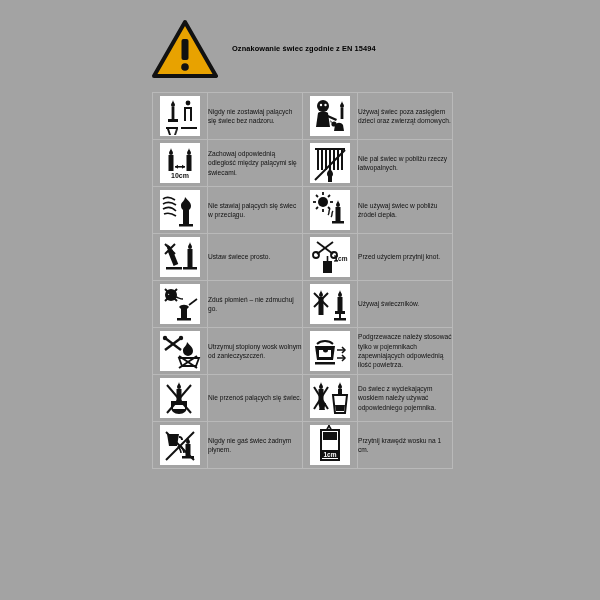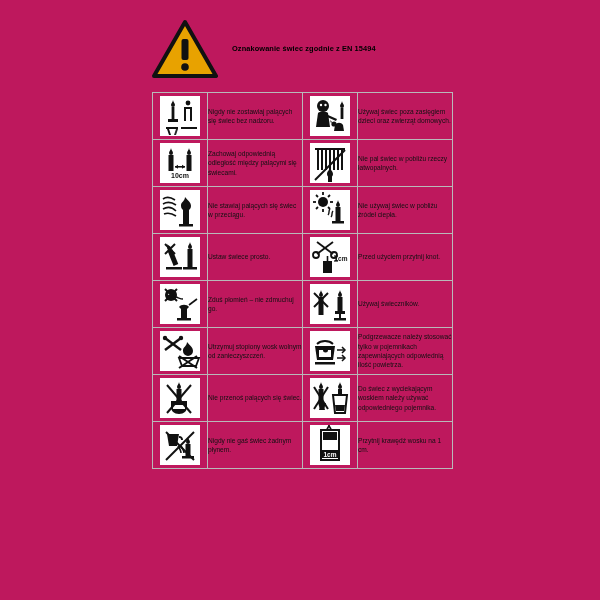--- a/index.html
+++ b/index.html
@@ -11,21 +11,21 @@
     width: 600px;
     height: 600px;
     font-family: "Liberation Sans", sans-serif;
     color: #111111;
     overflow: hidden;
   }
   .page {
     position: relative;
     width: 600px;
     height: 600px;
-    background: #be185d;
+    background: #a3a3a3;
     box-sizing: border-box;
   }
 
   
   .header {
     position: absolute;
     left: 152px;
     top: 12px;
     width: 300px;
     height: 74px;

